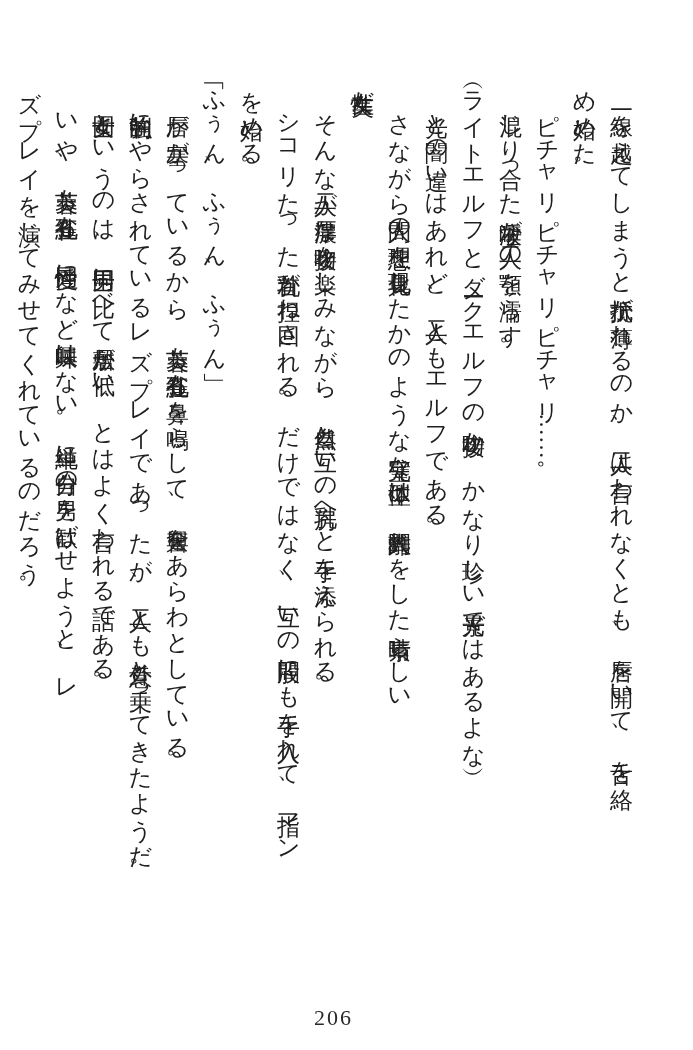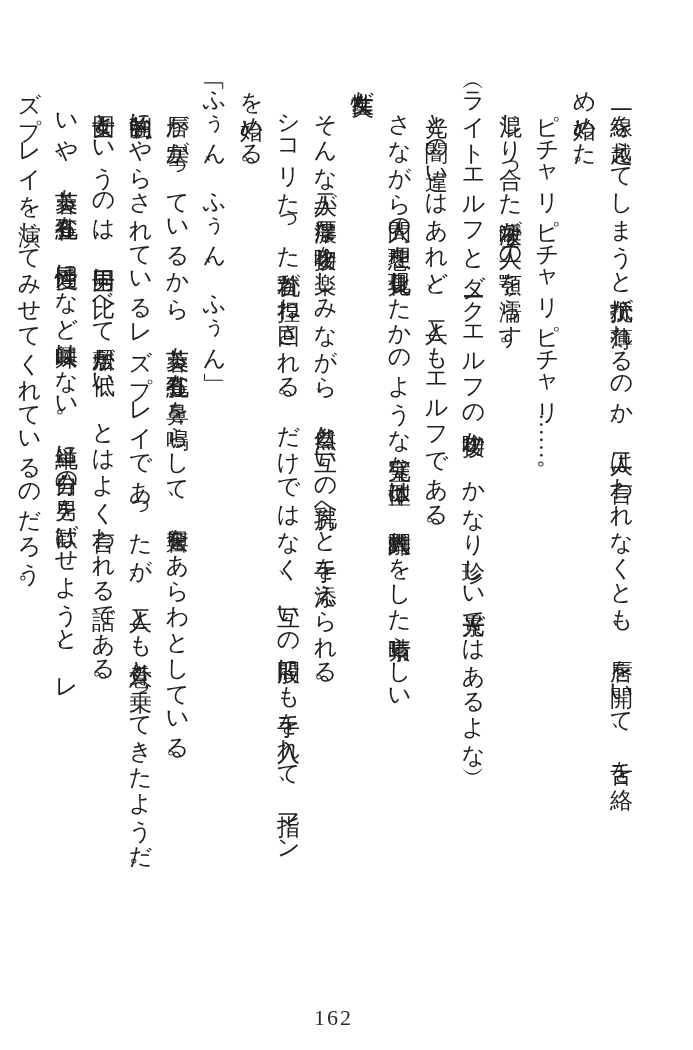--- a/index.html
+++ b/index.html
@@ -60,14 +60,14 @@
     <div class="text-line">　そんな二人が濃厚な接吻を楽しみながら、自然と互いの乳房へと手を添えられる。</div>
     <div class="text-line">　シコリたった乳首が捏ね回される。だけではなく、互いの股間にも手を入れて、指マン</div>
     <div class="text-line">を始める。</div>
     <div class="text-line">「ふぅん、ふぅん、ふぅん」</div>
     <div class="text-line">　唇が塞がっているから、芙蓉も紅孔雀も鼻を鳴らして、興奮をあらわとしている。</div>
     <div class="text-line">　強制的にやらされているレズプレイであったが、二人とも意外と乗ってきたようだ。</div>
     <div class="text-line">　女同士というのは、男同士に比べて敷居が低い、とはよく言われる話である。</div>
     <div class="text-line">　いや、芙蓉も紅孔雀も、同性愛になど興味はない。単純に自分の男を歓ばせようと、レ</div>
     <div class="text-line">ズプレイを演じてみせてくれているのだろう。</div>
   </div>
-  <div class="page-number">162</div>
+  <div class="page-number">206</div>
 </div>
 
 </body></html>

